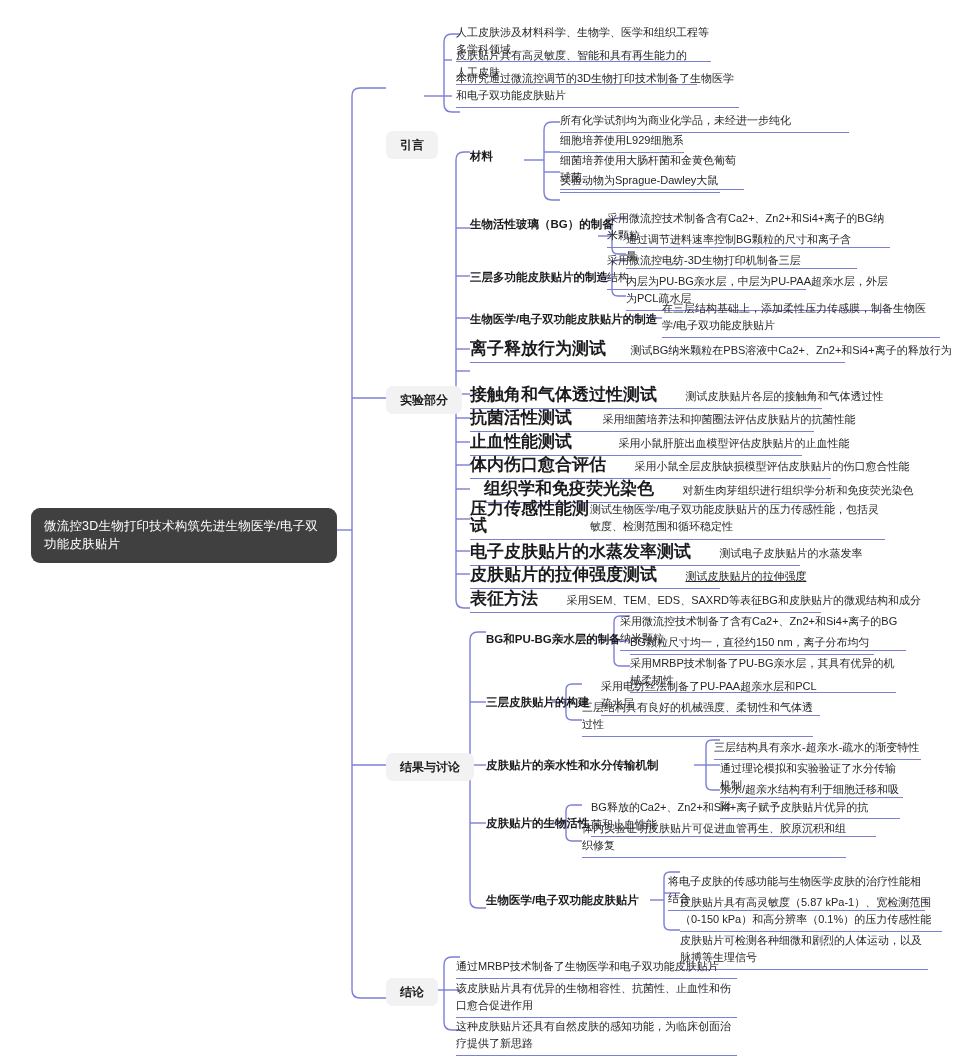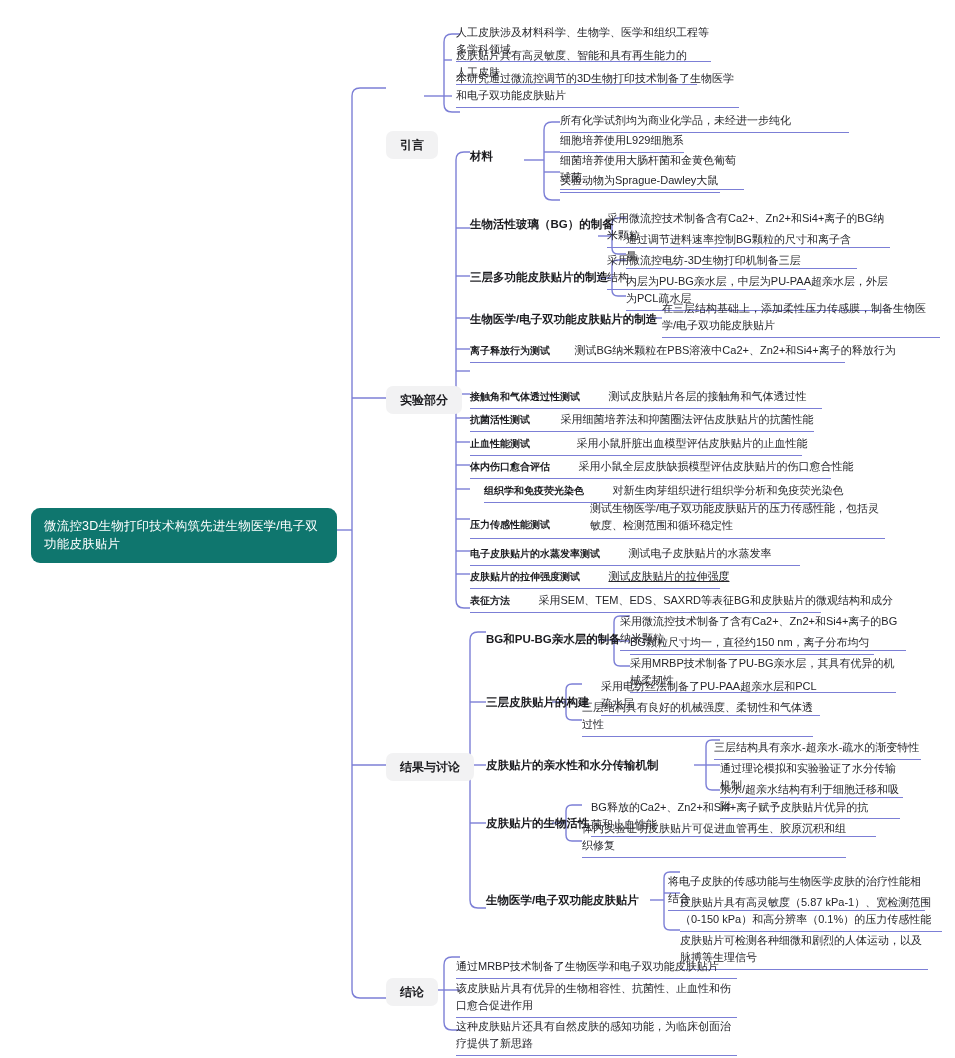--- a/index.html
+++ b/index.html
@@ -18,21 +18,21 @@
   #wires {
     position: absolute;
     left: 0; top: 0;
     width: 955px; height: 1058px;
     pointer-events: none;
   }
 
   
   .root-node {
     position: absolute;
-    background: #0f766e;
+    background: #404040;
     color: #ffffff;
     border-radius: 9px;
     padding: 9px 13px 10px 13px;
     font-size: 12.5px;
     line-height: 18px;
     letter-spacing: .2px;
     width: 306px;
   }
 
   
@@ -70,21 +70,21 @@
   }
 
   
   .row {
     position: absolute;
     border-bottom: 1.4px solid #7c7fd6;
     padding-bottom: 3px;
     white-space: nowrap;
   }
   .row .k {
-    font-size: 10px;
+    font-size: 17px;
     font-weight: bold;
     color: #1b1b1f;
     line-height: 17px;
   }
   .row .v {
     font-size: 11px;
     color: #26262b;
     line-height: 17px;
   }
   .row.wrap { white-space: normal; }

